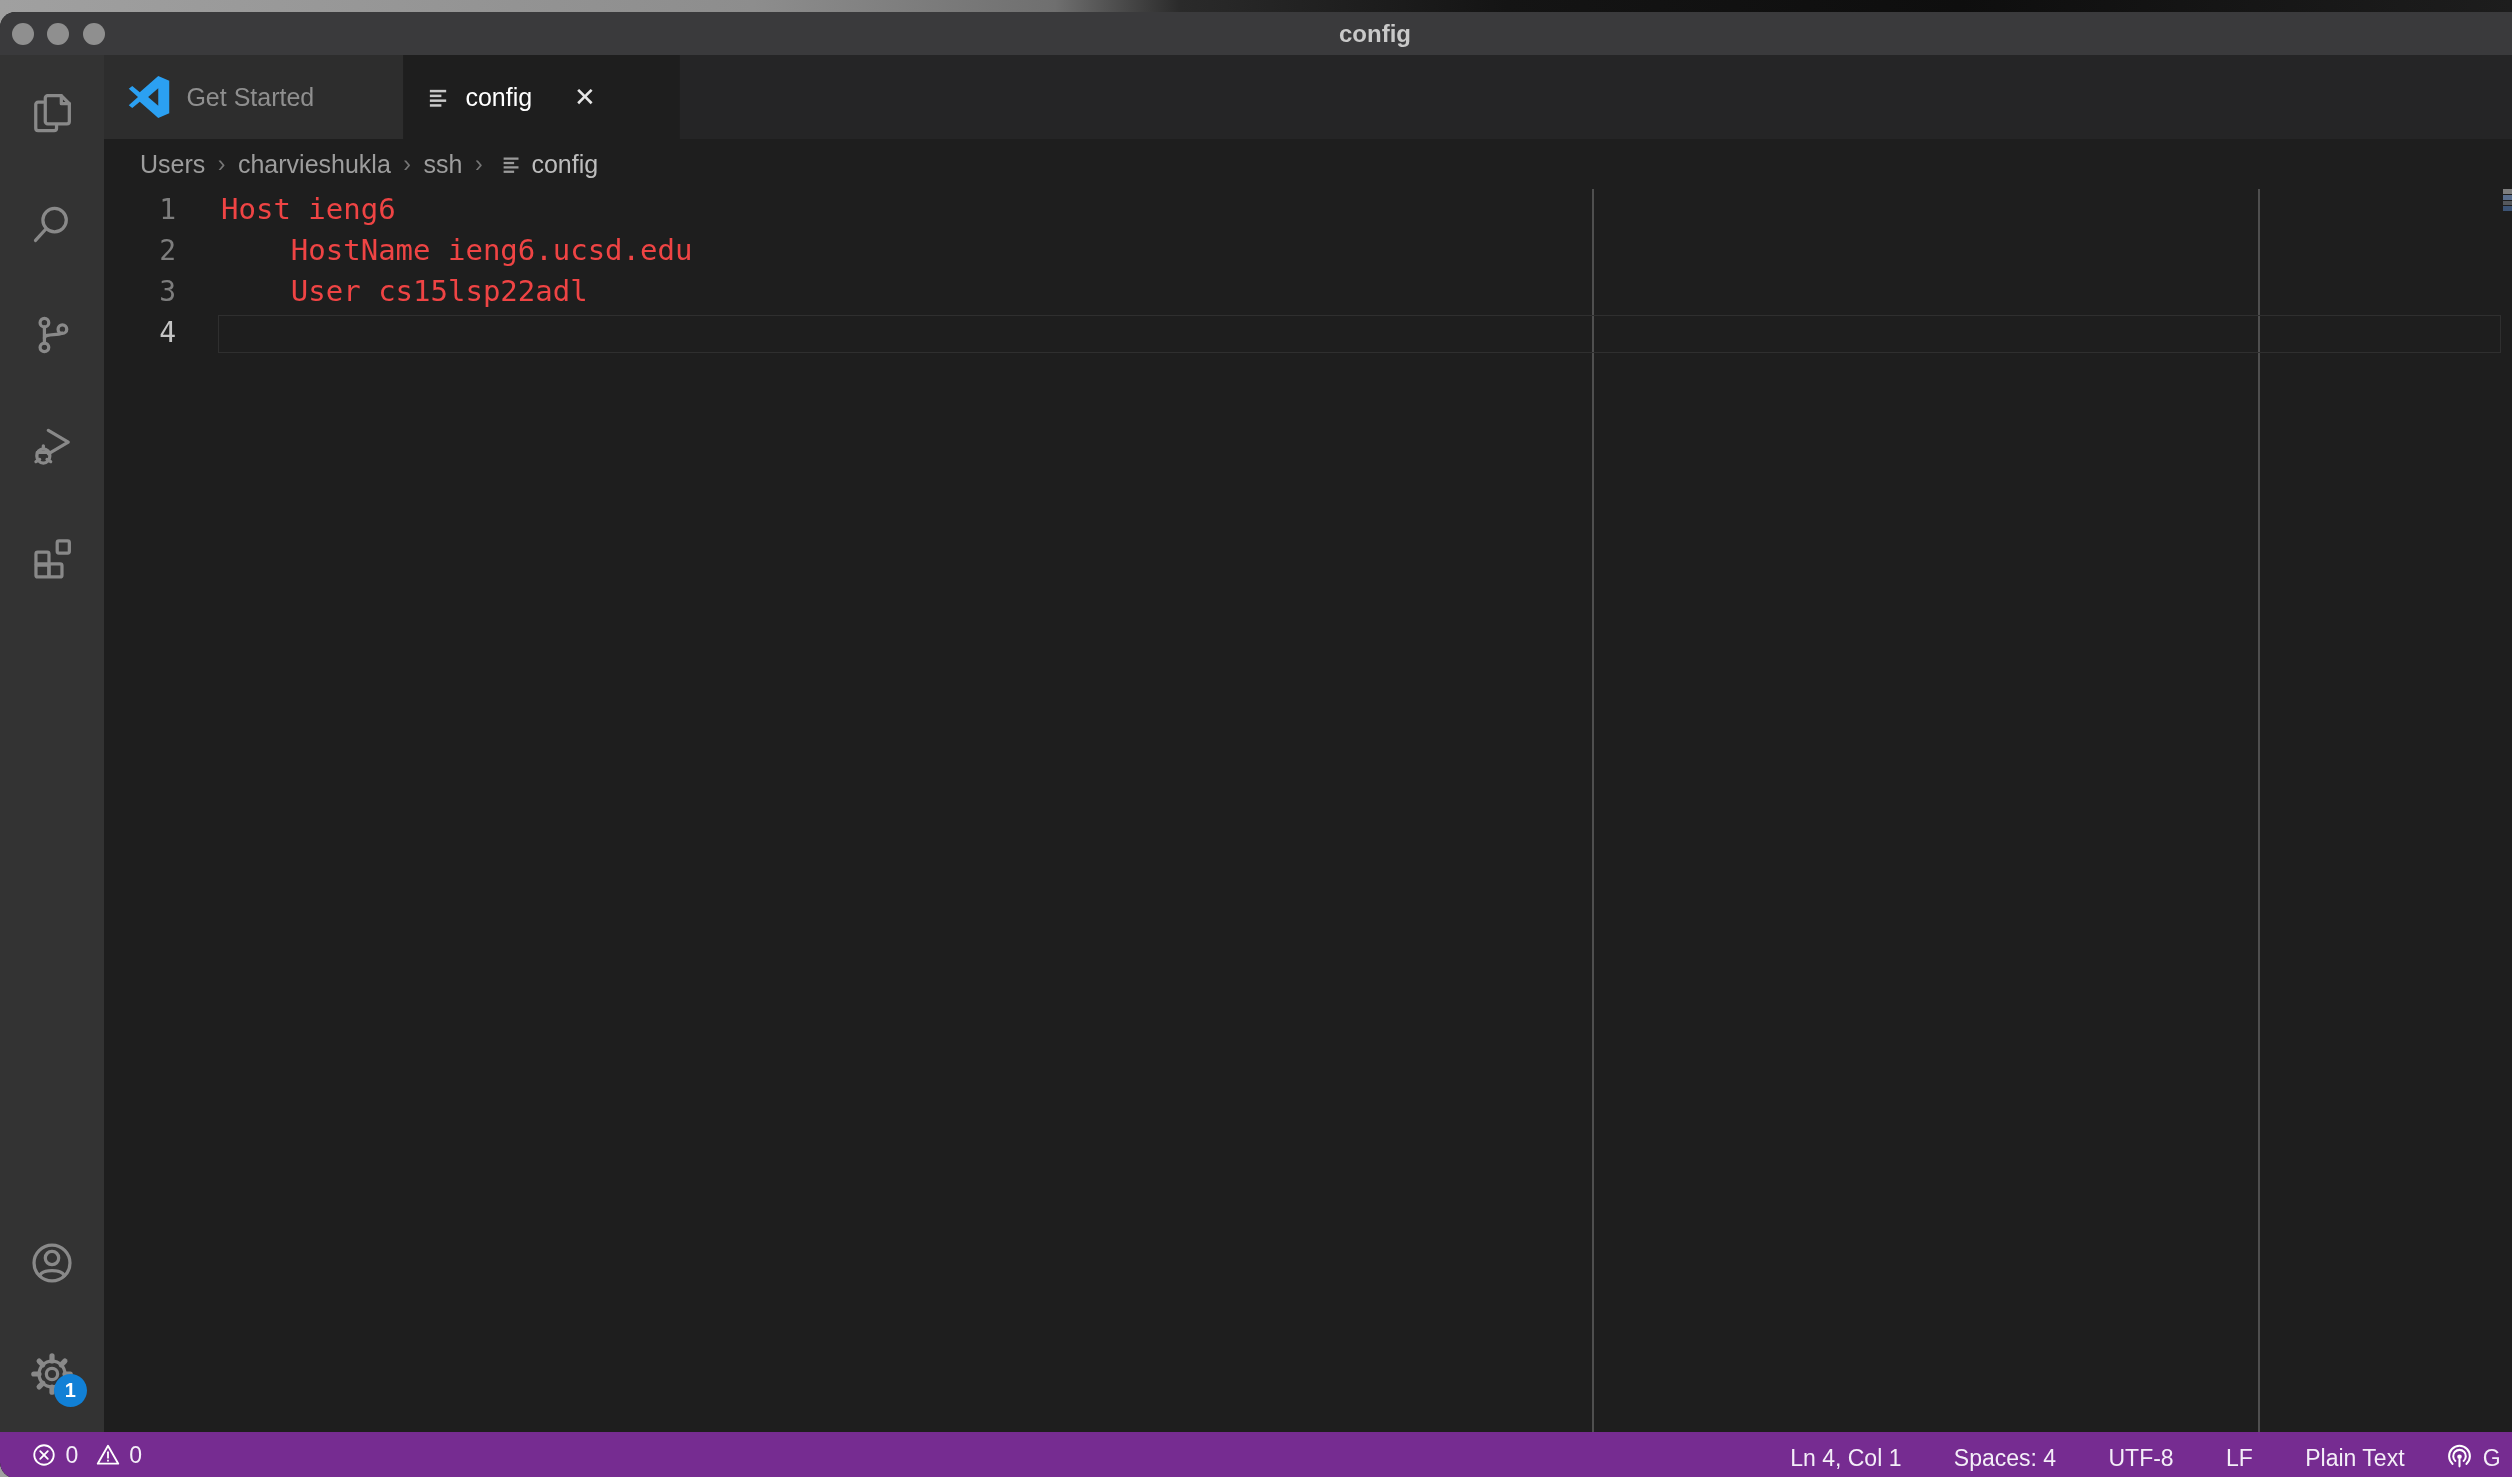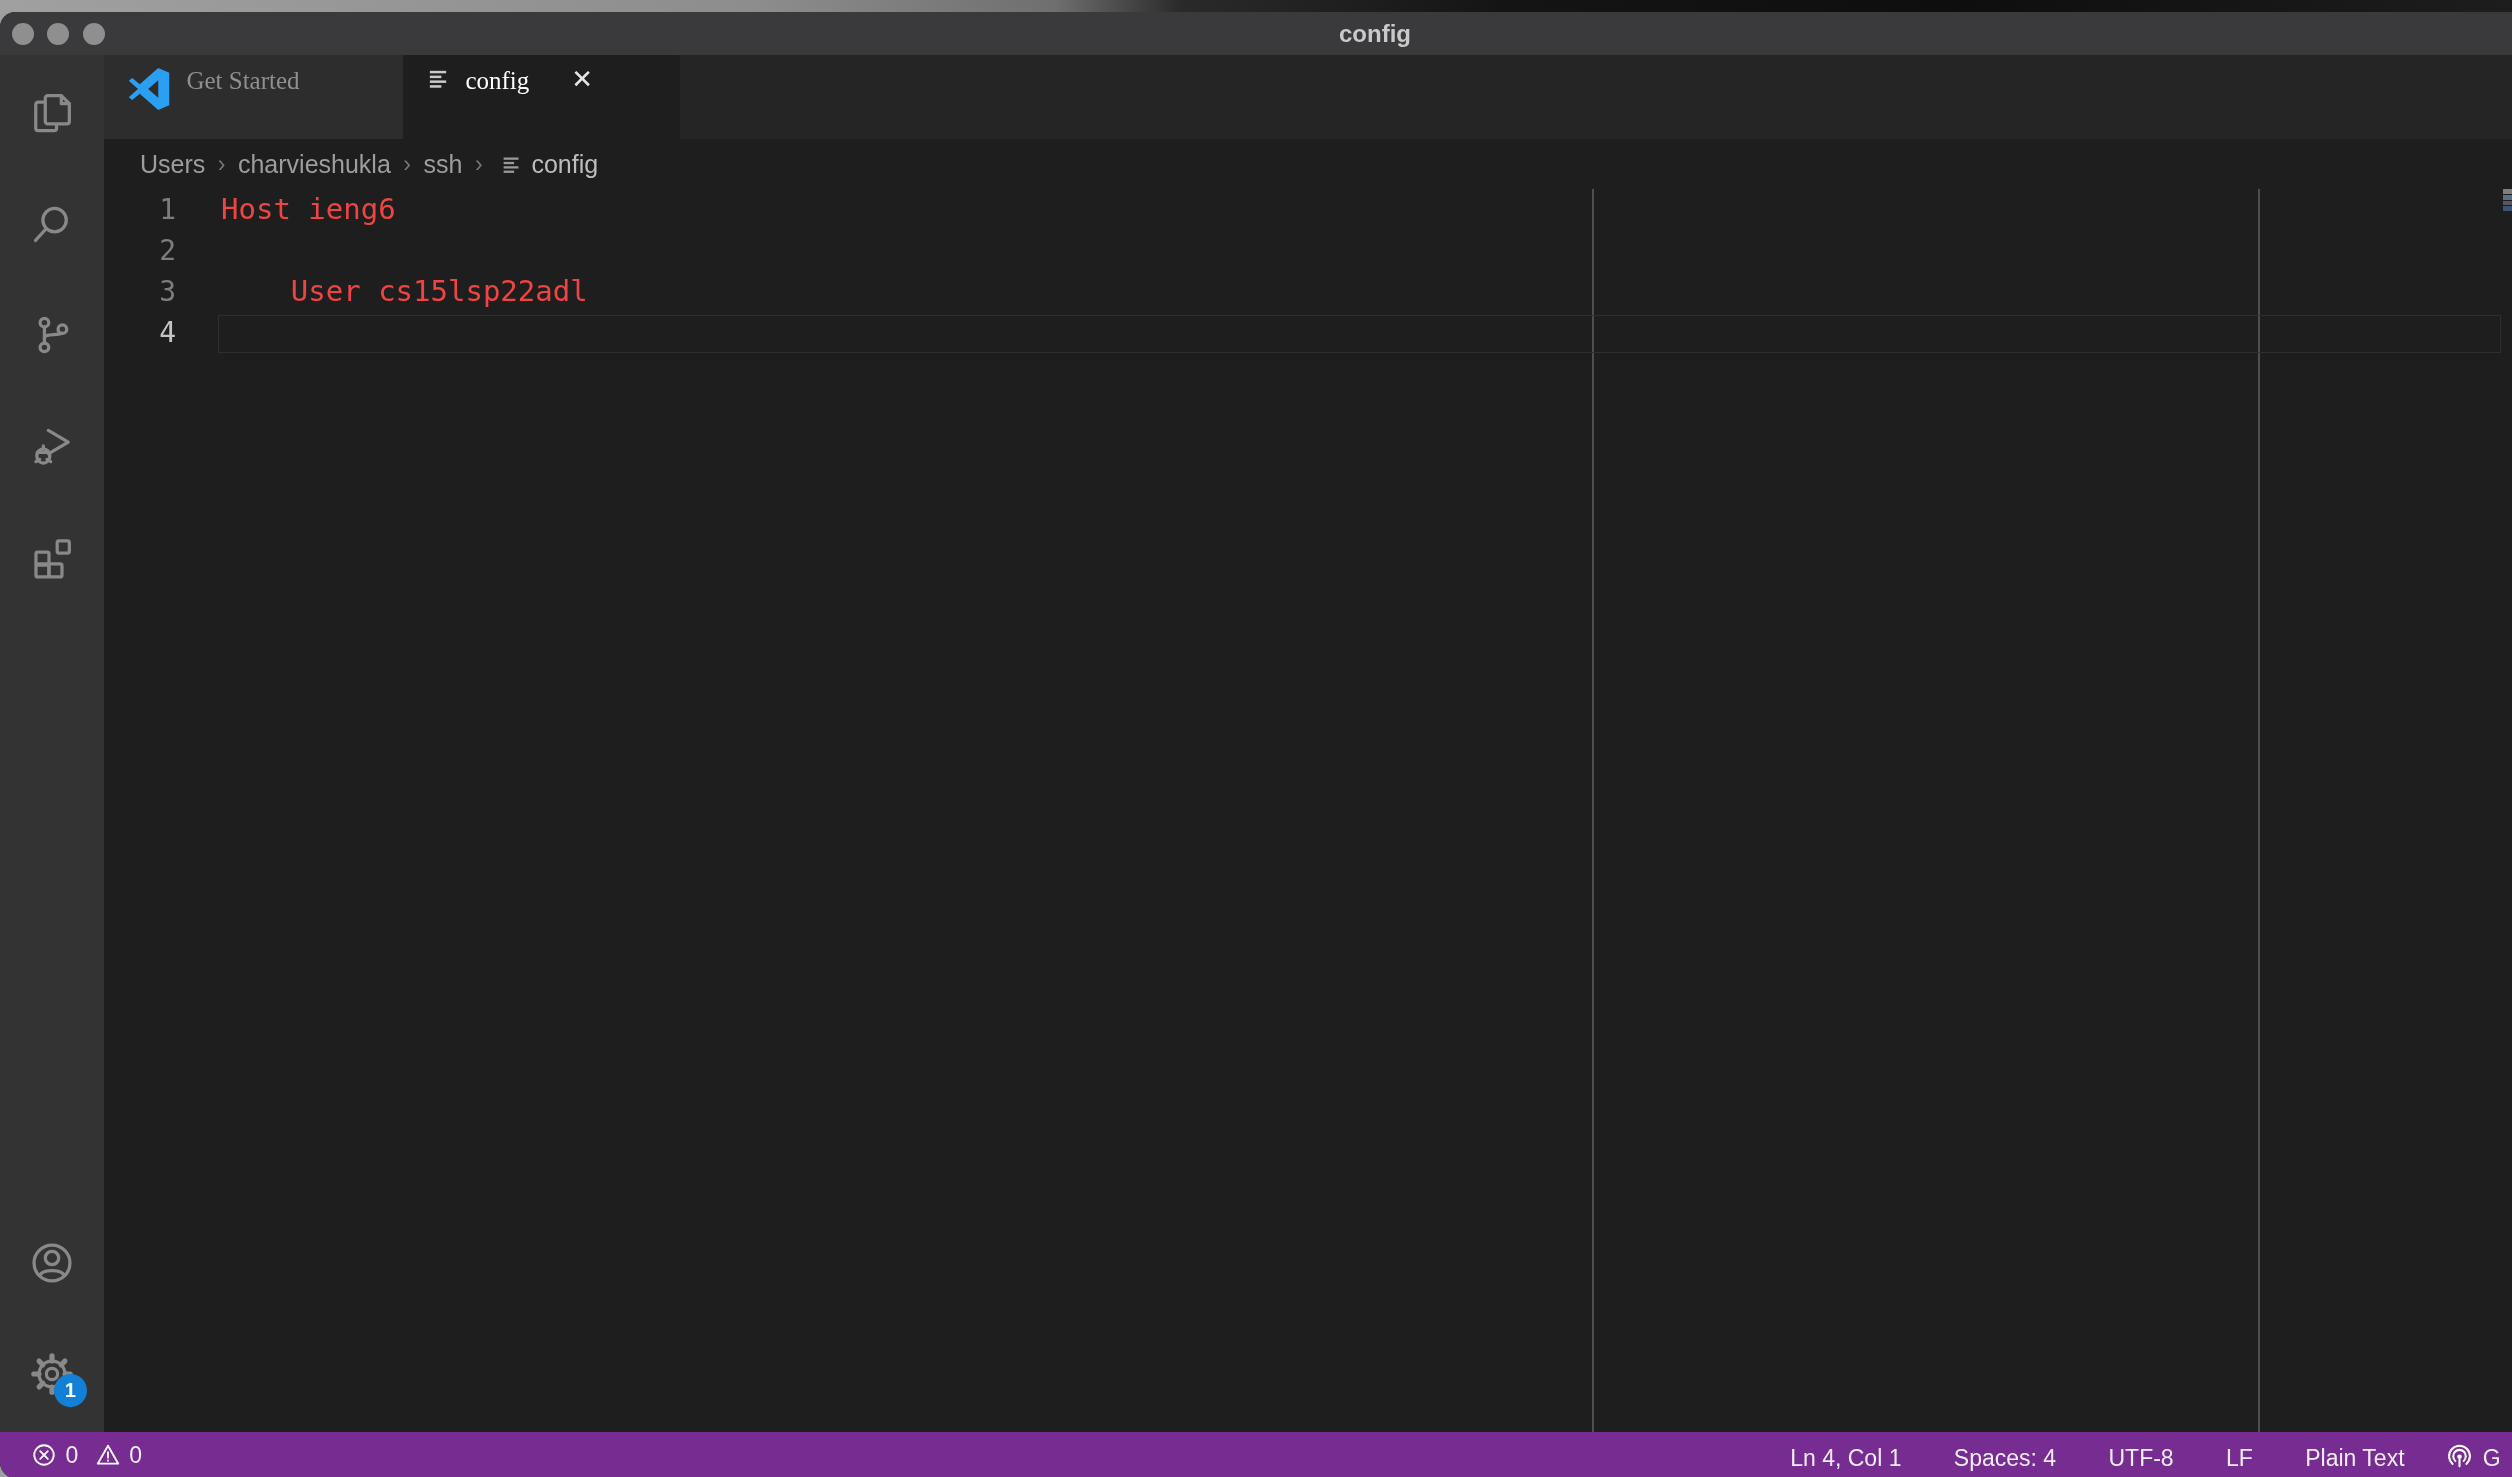--- a/index.html
+++ b/index.html
@@ -34,22 +34,22 @@
     stroke-linecap:round; stroke-linejoin:round; }
   .ab-spacer { flex:1 1 auto; }
   .badge { position:absolute; right:-7.7px; bottom:-5.8px; width:33px; height:33px; border-radius:50%;
     background:#1180d6; color:#fff; font-size:20px; font-weight:700; display:flex;
     align-items:center; justify-content:center; }
 
   .editor-col { flex:1 1 auto; display:flex; flex-direction:column; min-width:0; }
 
   
   .tabbar { height:84px; background:#252526; display:flex; flex:0 0 auto; }
-  .tab { display:flex; padding:12px 23px; font-size:25px;
-    border-right:1.9px solid #1f1f1f;font-family:Liberation Serif, serif; }
+  .tab { display:flex; align-items:center; padding:12px 23px; font-size:25px;
+    border-right:1.9px solid #1f1f1f; }
   .tab.inactive { background:#2d2d2d; color:#8f8f8f; width:300px; }
   .tab.active   { background:#1e1e1e; color:#ffffff; width:276px; }
   .vscode-logo { width:44px; height:44px; margin-right:15.4px; flex:0 0 auto; }
   .listicon { width:23px; height:23px; margin-right:15.4px; flex:0 0 auto; }
   .listicon rect { fill:#c9c9c9; }
   .listicon.dim rect { fill:#9a9a9a; }
   .tab-close { margin-left:42px; color:#e6e6e6; font-size:26px; line-height:26px; cursor:default; }
 
   
   .breadcrumbs { height:50px; background:#1e1e1e; display:flex; align-items:center;
@@ -209,20 +209,21 @@
         <div class="ruler r1"></div>
         <div class="ruler r2"></div>
         <div class="current-line-box"></div>
         <div class="codelines">
           <div class="line">
             <span class="gutter">1</span>
             <span class="code">Host ieng6</span>
           </div>
           <div class="line">
             <span class="gutter">2</span>
+            <span class="code">    HostName ieng6.ucsd.edu</span>
           </div>
           <div class="line">
             <span class="gutter">3</span>
             <span class="code">    User cs15lsp22adl</span>
           </div>
           <div class="line current">
             <span class="gutter">4</span>
             <span class="code"></span>
           </div>
         </div>

